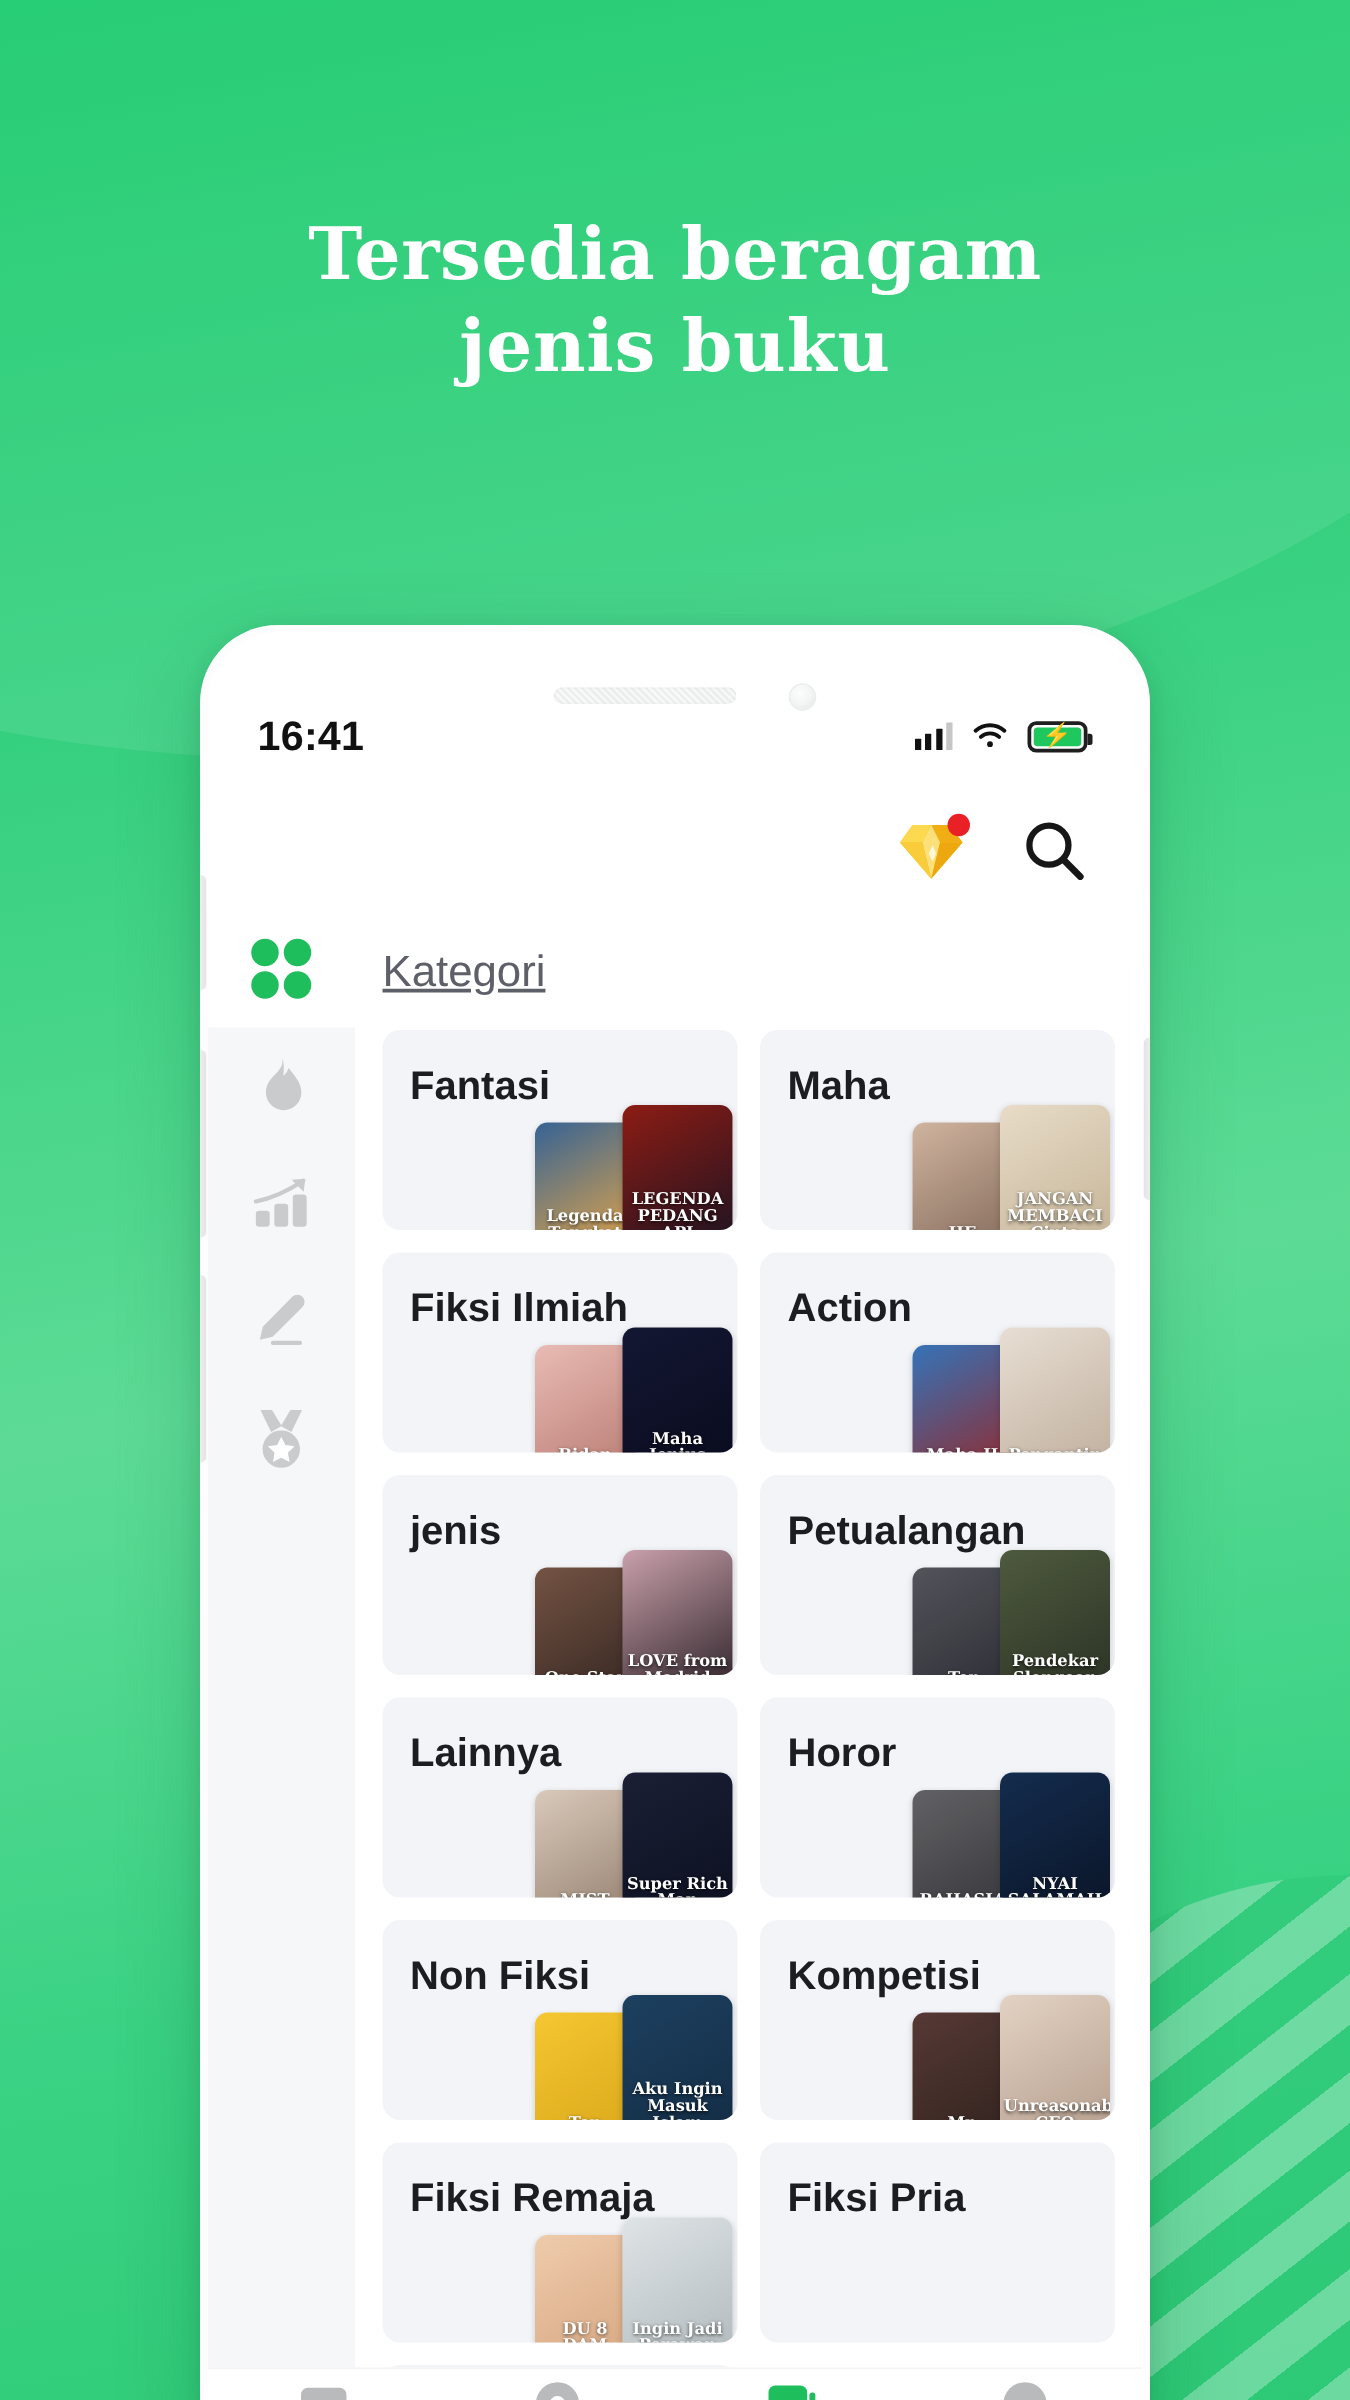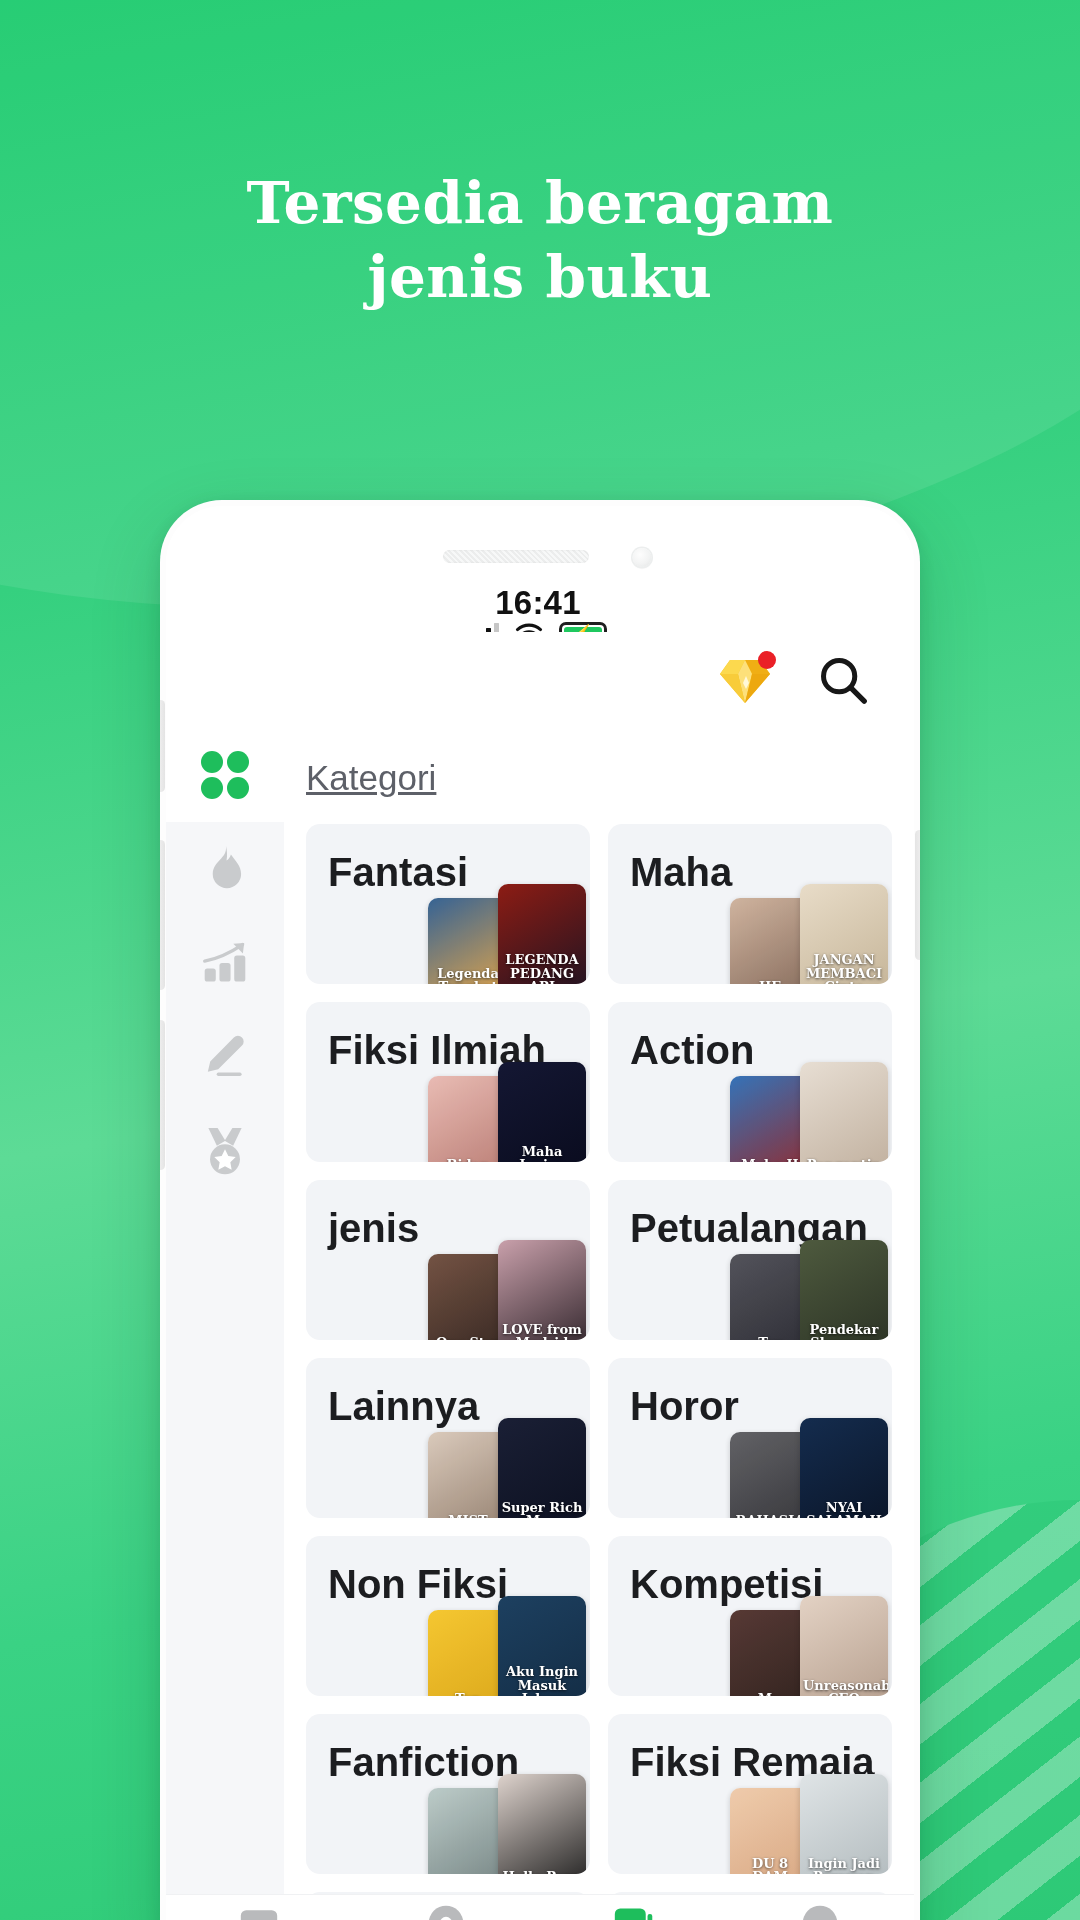--- a/index.html
+++ b/index.html
@@ -95,26 +95,25 @@
   .frontcam{
     position:absolute; top:42px; left:50%;
     transform:translateX(-50%) translateX(102px);
     width:19px; height:19px; border-radius:50%;
     background: radial-gradient(circle at 40% 35%, #fdfdfd 0%, #f2f3f3 55%, #e2e4e4 100%);
     box-shadow: 0 0 0 1.5px #eceeee, 0 1px 2px rgba(0,0,0,0.10);
   }
 
   
   .statusbar{
-    position:absolute; left:0; right:0; top:80px;
+    position:absolute; left:0; right:0; top:54px;
     height:58px;
     display:flex; align-items:center;
     padding:0 44px 0 40px;
-    justify-content:center;
-    flex-direction:column;
+    justify-content:space-between;
   }
   .st-time{ font-size:33px; font-weight:bold; color:#111; letter-spacing:0.2px; }
   .st-icons{ display:flex; align-items:center; gap:15px; }
   .sig{ display:flex; align-items:flex-end; gap:3.5px; height:22px; }
   .sig i{ width:5px; background:#111; display:block; border-radius:0.5px; }
   .sig i:nth-child(1){ height:9px; }
   .sig i:nth-child(2){ height:13px; }
   .sig i:nth-child(3){ height:17px; }
   .sig i:nth-child(4){ height:22px; background:#c6c6c6; }
   .batt{
@@ -195,21 +194,21 @@
   .card{
     position:relative;
     height:160px;
     background:#f2f4f7;
     border-radius:14px;
     overflow:hidden;
     cursor:pointer;
   }
   .card .label{
     position:absolute; left:22px; top:26px;
-    font-size:40px; font-weight:bold; color:#1c1d20;
+    font-size:32px; font-weight:bold; color:#1c1d20;
     white-space:nowrap;
   }
   .covers{
     position:absolute; right:0px; bottom:-18px;
     width:200px; height:130px;
   }
   .cv{
     position:absolute; bottom:0;
     width:88px; height:118px;
     border-radius:10px;
@@ -450,29 +449,20 @@
               <div class="covers">
                 <div class="cv back" style="background: linear-gradient(150deg, rgb(78, 47, 42), rgb(38, 23, 19));">
                   <div class="cvtext">Mr.</div>
                 </div>
                 <div class="cv front" style="background: linear-gradient(150deg, rgb(227, 210, 196), rgb(180, 157, 140));">
                   <div class="cvtext">Unreasonable CEO</div>
                 </div>
               </div>
             </div>
             <div class="card">
-              <div class="label">Fanfiction</div>
-              <div class="covers">
-                <div class="cv back" style="background: linear-gradient(150deg, rgb(185, 201, 198), rgb(109, 125, 124));"></div>
-                <div class="cv front" style="background: linear-gradient(150deg, rgb(222, 211, 205), rgb(27, 27, 27));">
-                  <div class="cvtext">Hallo Papa</div>
-                </div>
-              </div>
-            </div>
-            <div class="card">
               <div class="label">Fiksi Remaja</div>
               <div class="covers">
                 <div class="cv back" style="background: linear-gradient(150deg, rgb(238, 201, 168), rgb(214, 162, 123));">
                   <div class="cvtext">DU 8 DAM</div>
                 </div>
                 <div class="cv front" style="background: linear-gradient(150deg, rgb(223, 228, 230), rgb(176, 185, 188));">
                   <div class="cvtext">Ingin Jadi Perawan</div>
                 </div>
               </div>
             </div>

